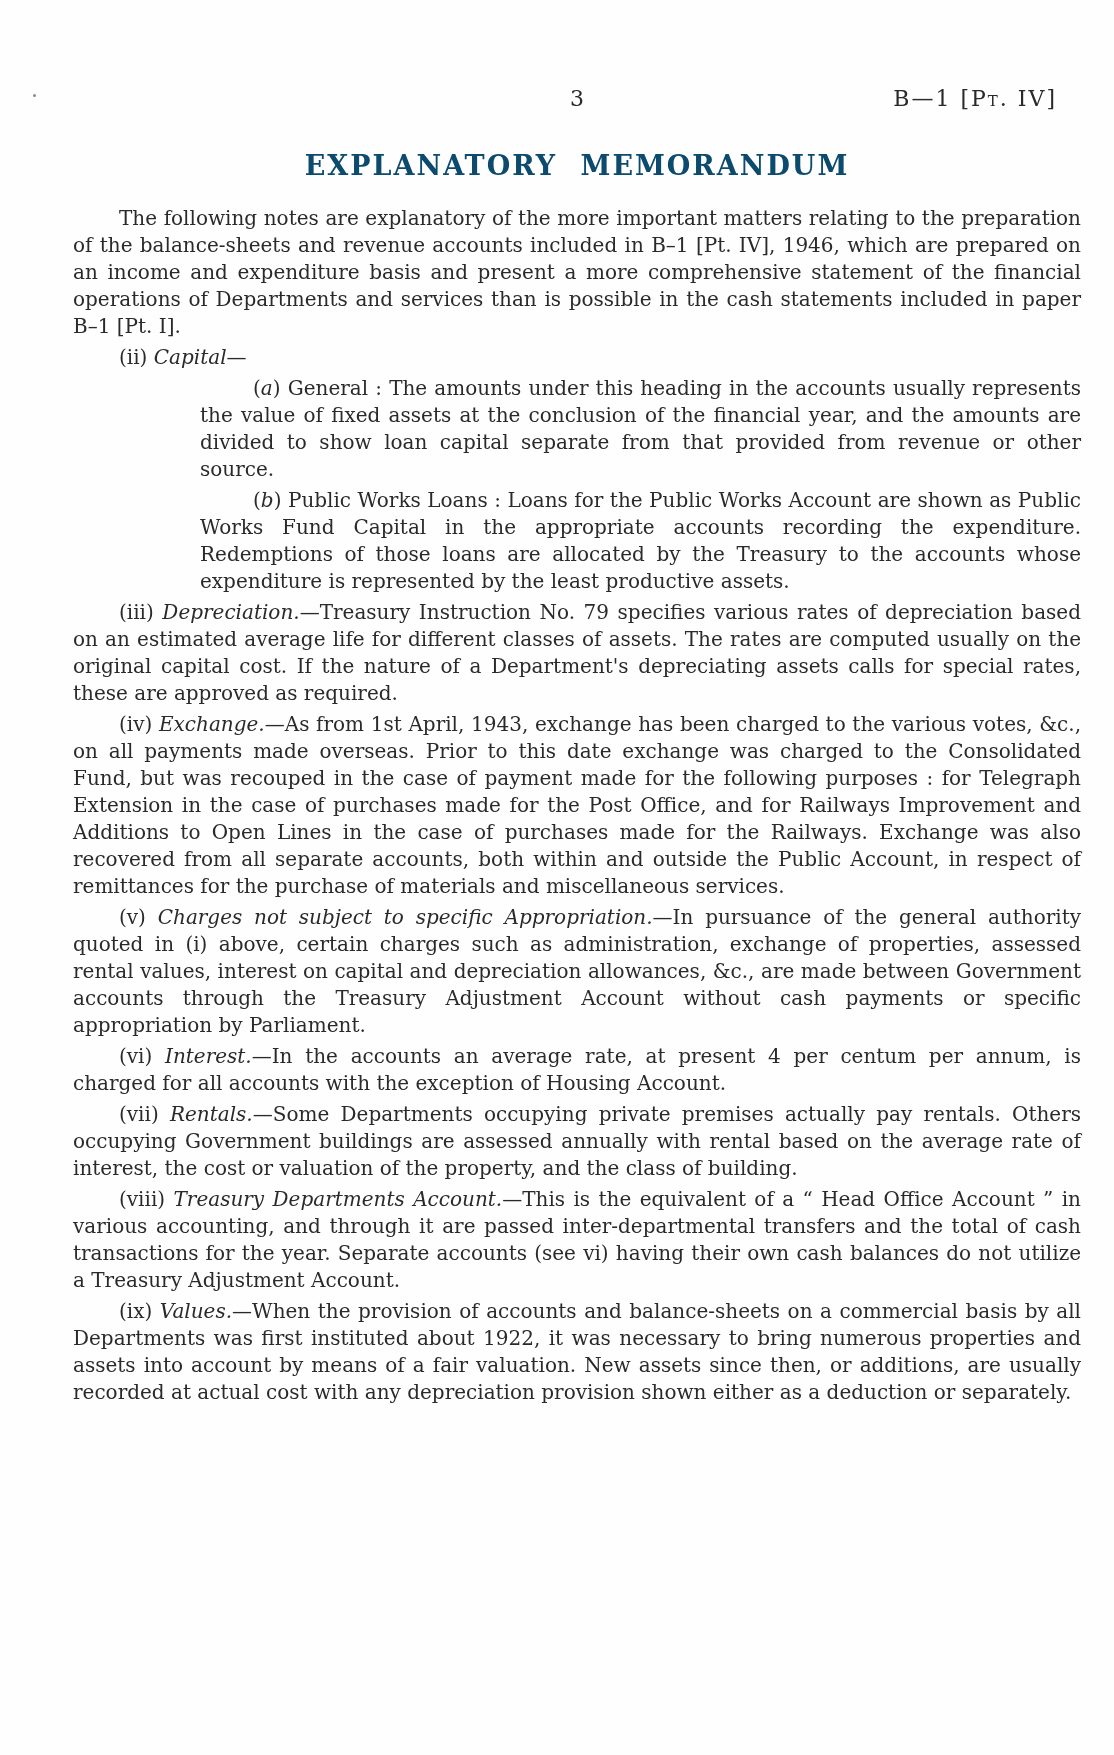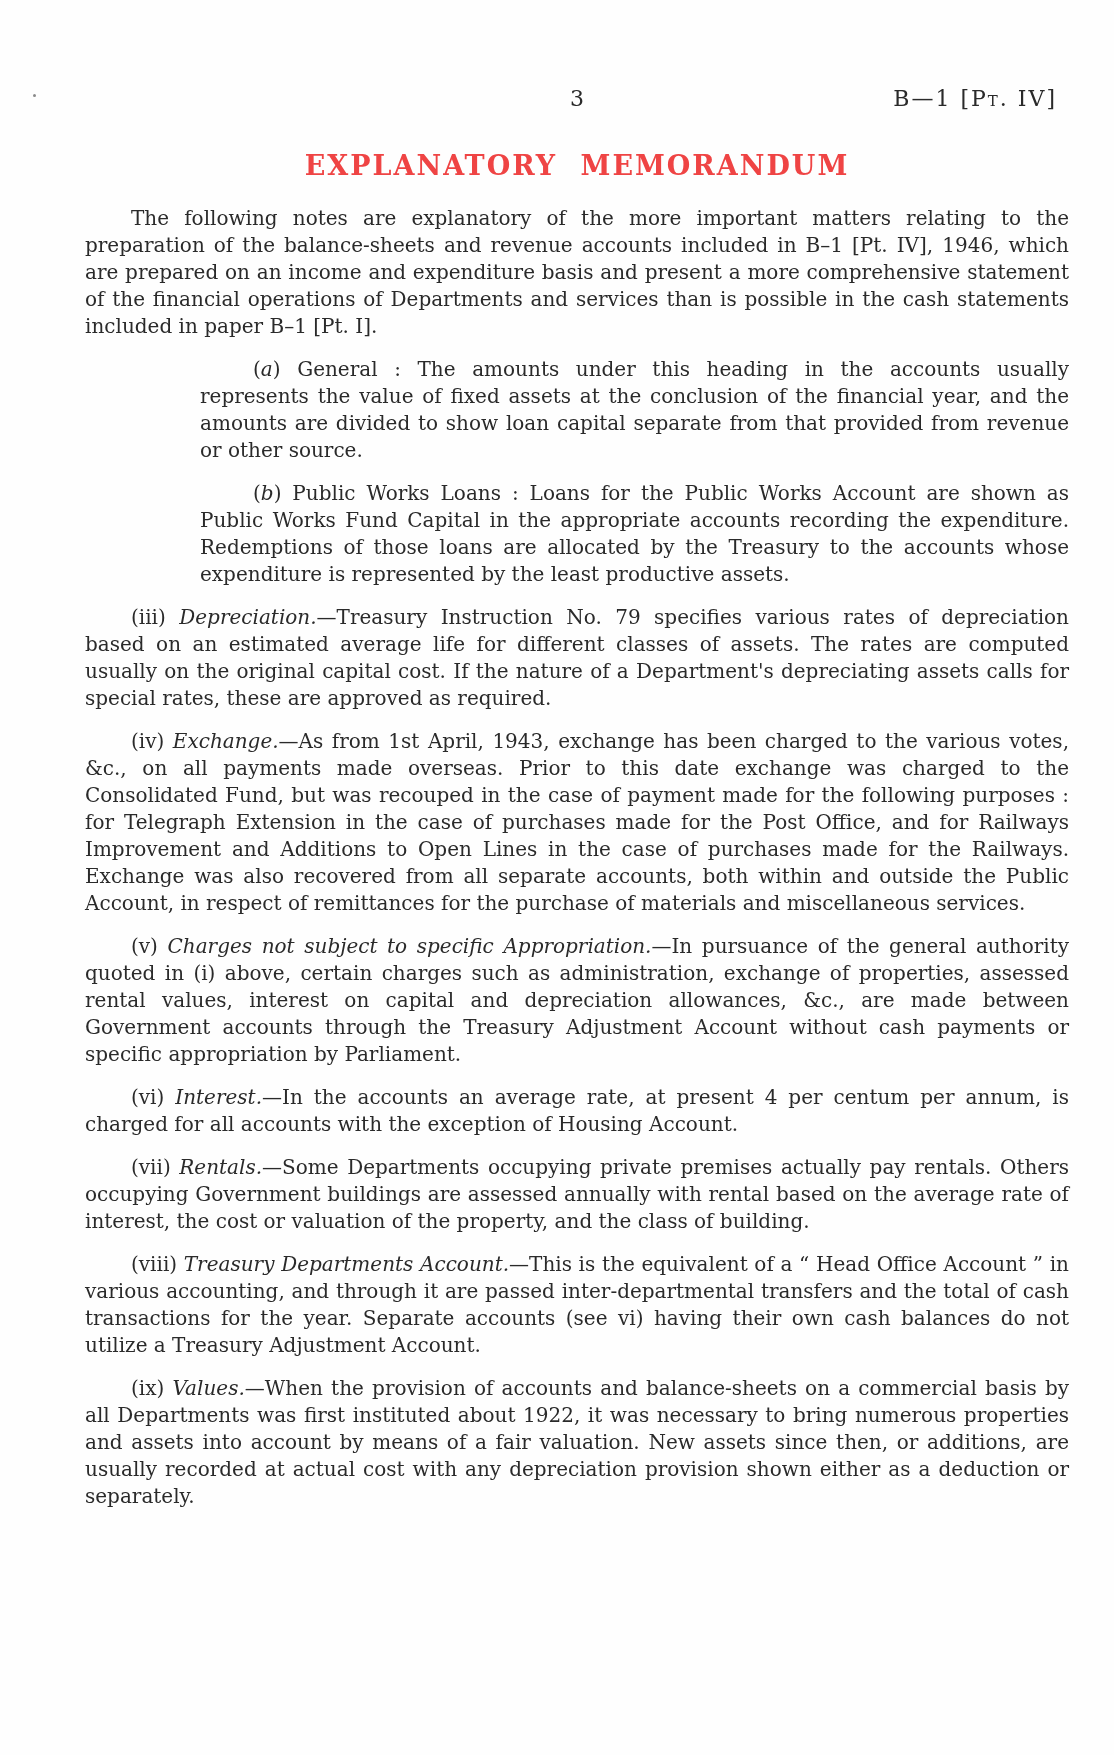--- a/index.html
+++ b/index.html
@@ -39,29 +39,29 @@
     letter-spacing: 2px;
   }
   .title {
     margin: 30px 0 0 0;
     text-align: center;
     font-size: 27px;
     line-height: 32px;
     font-weight: bold;
     letter-spacing: 2px;
     word-spacing: 12px;
-    color: #ef4444;
+    color: #0c4a6e;
   }
   .text {
     margin-top: 23px;
     font-size: 20px;
     line-height: 27px;
     text-align: justify;
   }
-  .para { margin: 16px; }
+  .para { margin: 4px; }
   .para.body { text-indent: 46px; }
   .para.sub  { margin-left: 131px; text-indent: 53px; }
   .para i { font-style: italic; }
   .speck {
     position: absolute;
     left: 33px; top: 94px;
     width: 3px; height: 3px;
     background: #8a8a8a;
     border-radius: 50%;
   }
@@ -78,20 +78,21 @@
       <span class="doc-ref">B—1 [Pt. IV]</span>
     </header>
 
     <h1 class="title">EXPLANATORY MEMORANDUM</h1>
 
     <section class="text">
 
       <p class="para body"><span></span><i></i><span>The following notes are explanatory of the more important matters relating to the preparation of the balance-sheets and revenue accounts included in B–1 [Pt. IV], 1946, which are prepared on an income and expenditure basis and present a more comprehensive statement of the financial operations of Departments and services than is possible in the cash statements included in paper B–1 [Pt. I].</span></p>
 
 
+      <p class="para body"><span>(ii) </span><i>Capital</i><span>—</span></p>
 
       <p class="para sub"><span>(</span><i>a</i><span>) General : The amounts under this heading in the accounts usually represents the value of fixed assets at the conclusion of the financial year, and the amounts are divided to show loan capital separate from that provided from revenue or other source.</span></p>
 
       <p class="para sub"><span>(</span><i>b</i><span>) Public Works Loans : Loans for the Public Works Account are shown as Public Works Fund Capital in the appropriate accounts recording the expenditure. Redemptions of those loans are allocated by the Treasury to the accounts whose expenditure is represented by the least productive assets.</span></p>
 
       <p class="para body"><span>(iii) </span><i>Depreciation.</i><span>—Treasury Instruction No. 79 specifies various rates of depreciation based on an estimated average life for different classes of assets. The rates are computed usually on the original capital cost. If the nature of a Department's depreciating assets calls for special rates, these are approved as required.</span></p>
 
       <p class="para body"><span>(iv) </span><i>Exchange.</i><span>—As from 1st April, 1943, exchange has been charged to the various votes, &amp;c., on all payments made overseas. Prior to this date exchange was charged to the Consolidated Fund, but was recouped in the case of payment made for the following purposes : for Telegraph Extension in the case of purchases made for the Post Office, and for Railways Improvement and Additions to Open Lines in the case of purchases made for the Railways. Exchange was also recovered from all separate accounts, both within and outside the Public Account, in respect of remittances for the purchase of materials and miscellaneous services.</span></p>
 
       <p class="para body"><span>(v) </span><i>Charges not subject to specific Appropriation.</i><span>—In pursuance of the general authority quoted in (i) above, certain charges such as administration, exchange of properties, assessed rental values, interest on capital and depreciation allowances, &amp;c., are made between Government accounts through the Treasury Adjustment Account without cash payments or specific appropriation by Parliament.</span></p>

